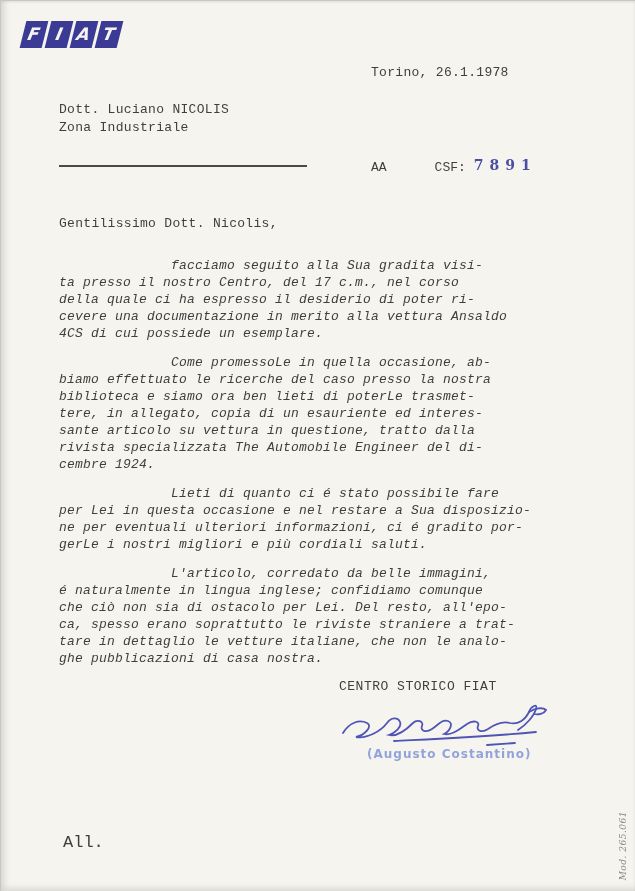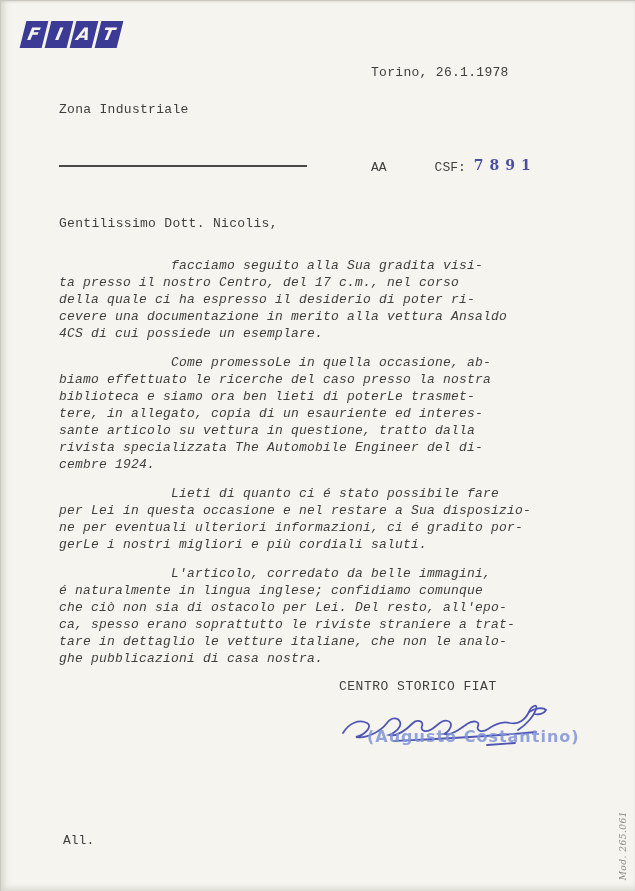--- a/index.html
+++ b/index.html
@@ -30,24 +30,24 @@
     font-family:"DejaVu Serif",serif;font-weight:bold;color:#4a4fa3;
     font-size:14px;letter-spacing:6px;margin-left:8px;transform:translateY(-1px);display:inline-block;
   }
   .addr-rule{position:absolute;left:58px;top:164px;width:248px;height:2px;background:#4a4a4a;}
   .salutation{position:absolute;left:58px;top:215px;font-size:13px;letter-spacing:.3px;}
   .body-text{position:absolute;left:58px;top:256px;width:535px;font-size:13px;font-style:italic;}
   .para{white-space:pre-wrap;line-height:17px;letter-spacing:.2px;margin:0 0 12px 0;}
   .closing{position:absolute;left:338px;top:678px;font-size:13px;letter-spacing:.5px;}
   .signature{position:absolute;left:338px;top:694px;width:220px;height:56px;}
   .stamp-name{
-    position:absolute;left:366px;top:726px;font-family:"DejaVu Sans",sans-serif;
-    font-size:16px;font-weight:bold;color:#8095d8;letter-spacing:1px;opacity:.85;
+    position:absolute;left:366px;top:746px;font-family:"DejaVu Sans",sans-serif;
+    font-size:12px;font-weight:bold;color:#8095d8;letter-spacing:1px;opacity:.85;
   }
-  .enclosure{position:absolute;left:62px;top:832px;font-size:13px;}
+  .enclosure{position:absolute;left:62px;top:832px;font-size:17px;}
   .form-number{
     position:absolute;right:8px;bottom:12px;
     writing-mode:vertical-rl;transform:rotate(180deg);
     font-family:"DejaVu Serif",serif;font-style:italic;font-size:9px;color:#8a8a86;letter-spacing:.5px;
   }
 </style>
 </head>
 <body>
 
 <div class="page">
@@ -63,20 +63,21 @@
         <span>A</span>
       </div>
     <div class="logo-box">
         <span>T</span>
       </div>
   </div>
 
   <div class="dateline typed">Torino, 26.1.1978</div>
 
   <div class="recipient typed">
+    <div>Dott. Luciano NICOLIS</div>
     <div>Zona Industriale</div>
   </div>
 
   <div class="refs typed">
     <span class="initials">AA</span>
     <span>CSF:</span>
     <span class="ref-number">7891</span>
   </div>
 
   <div class="addr-rule"></div>

